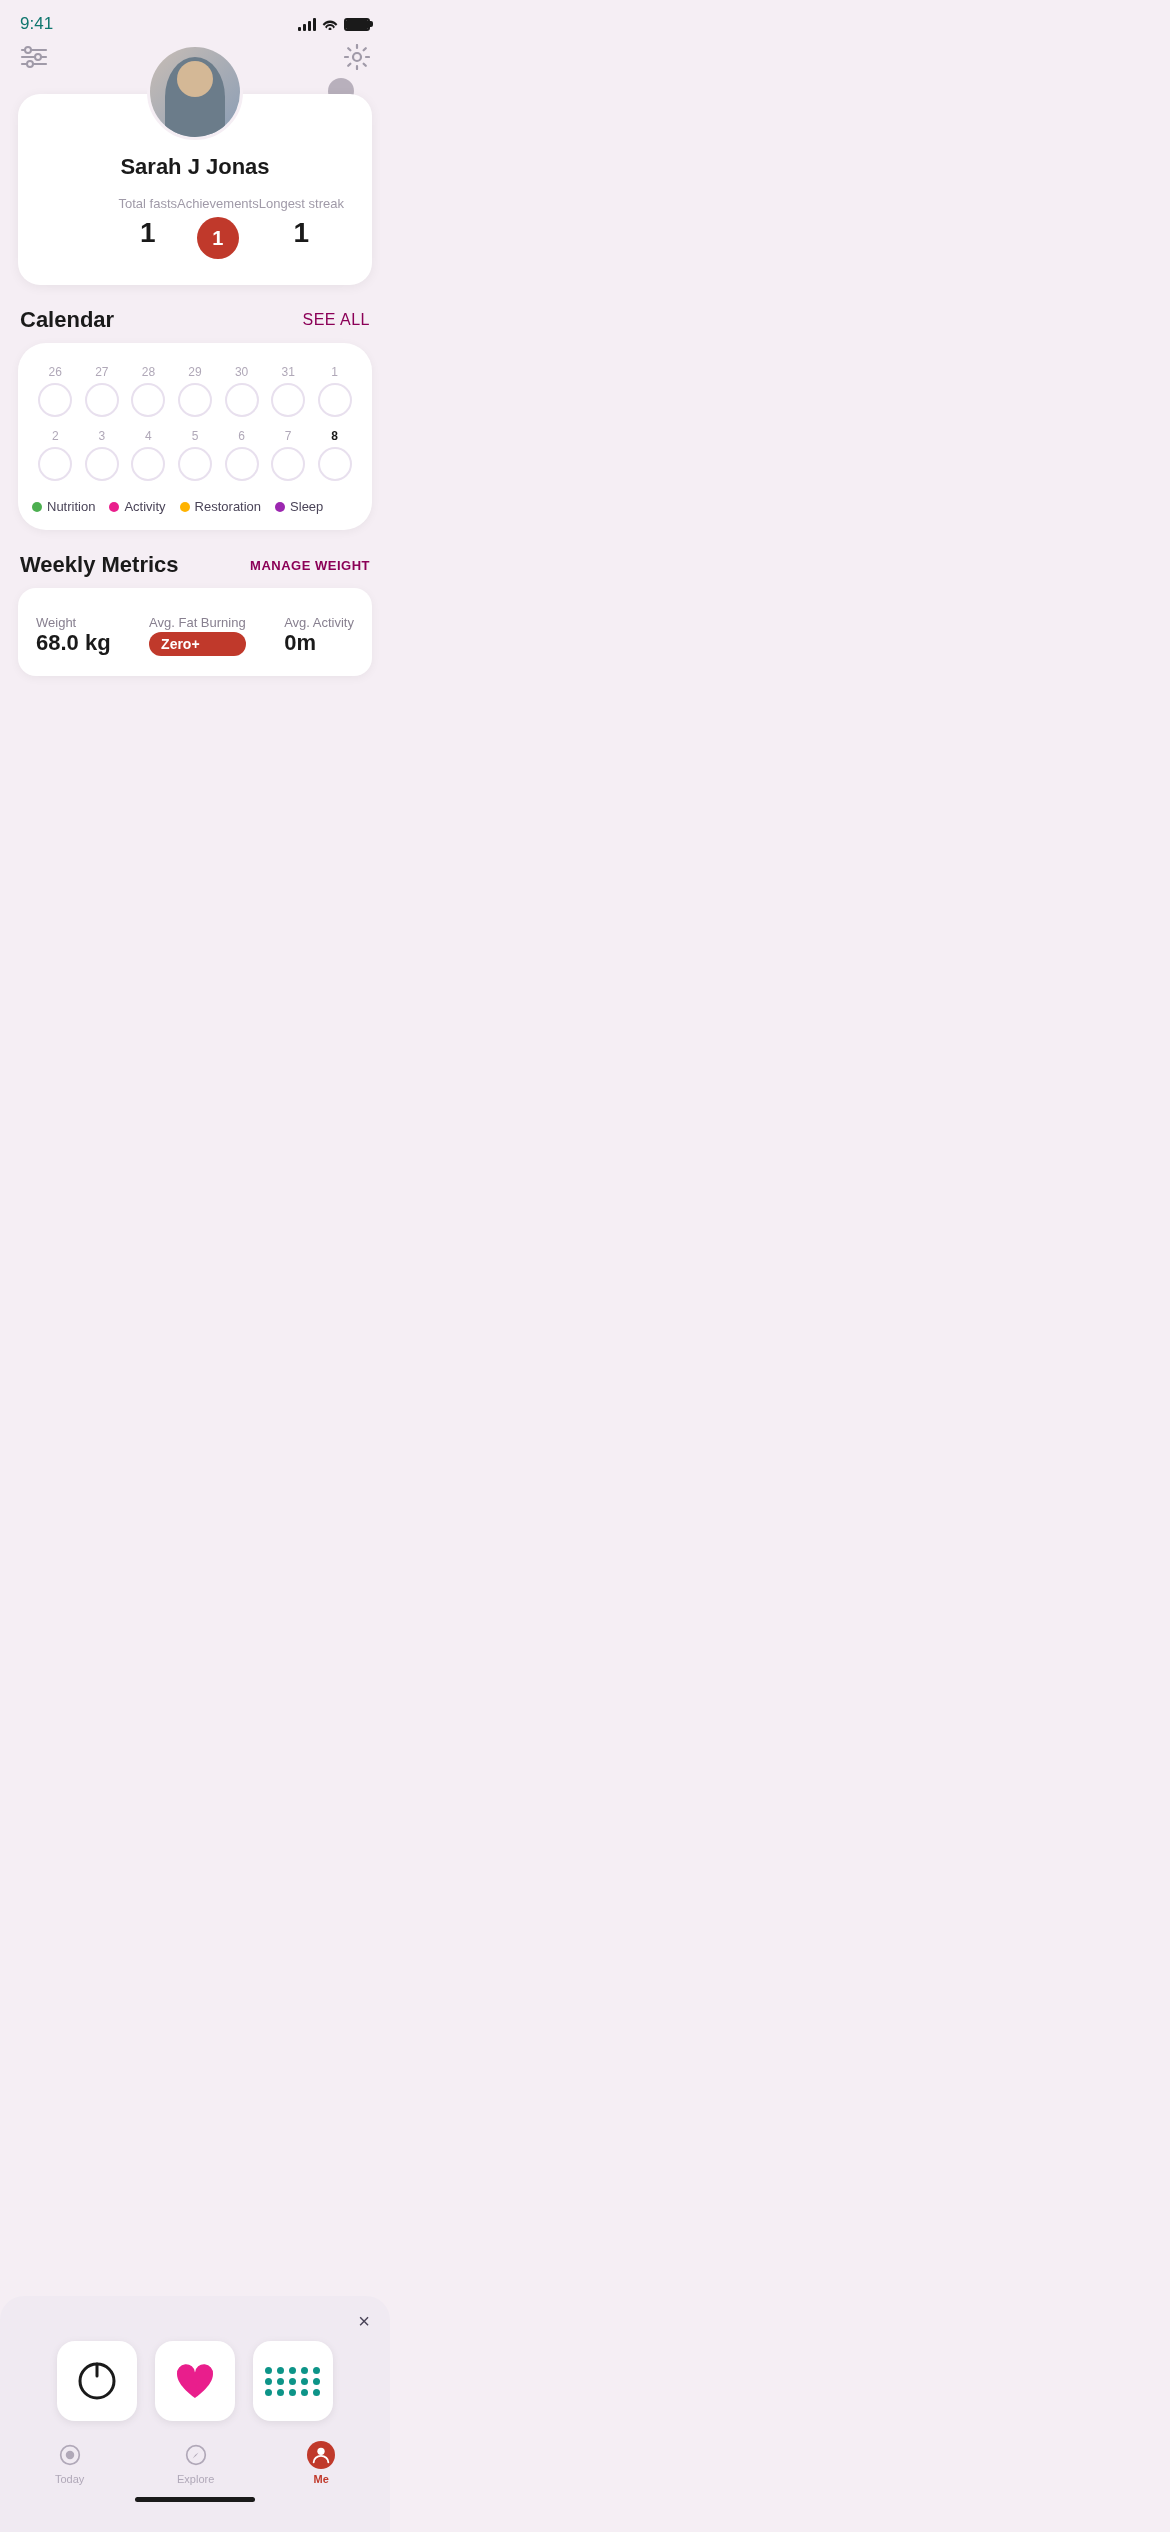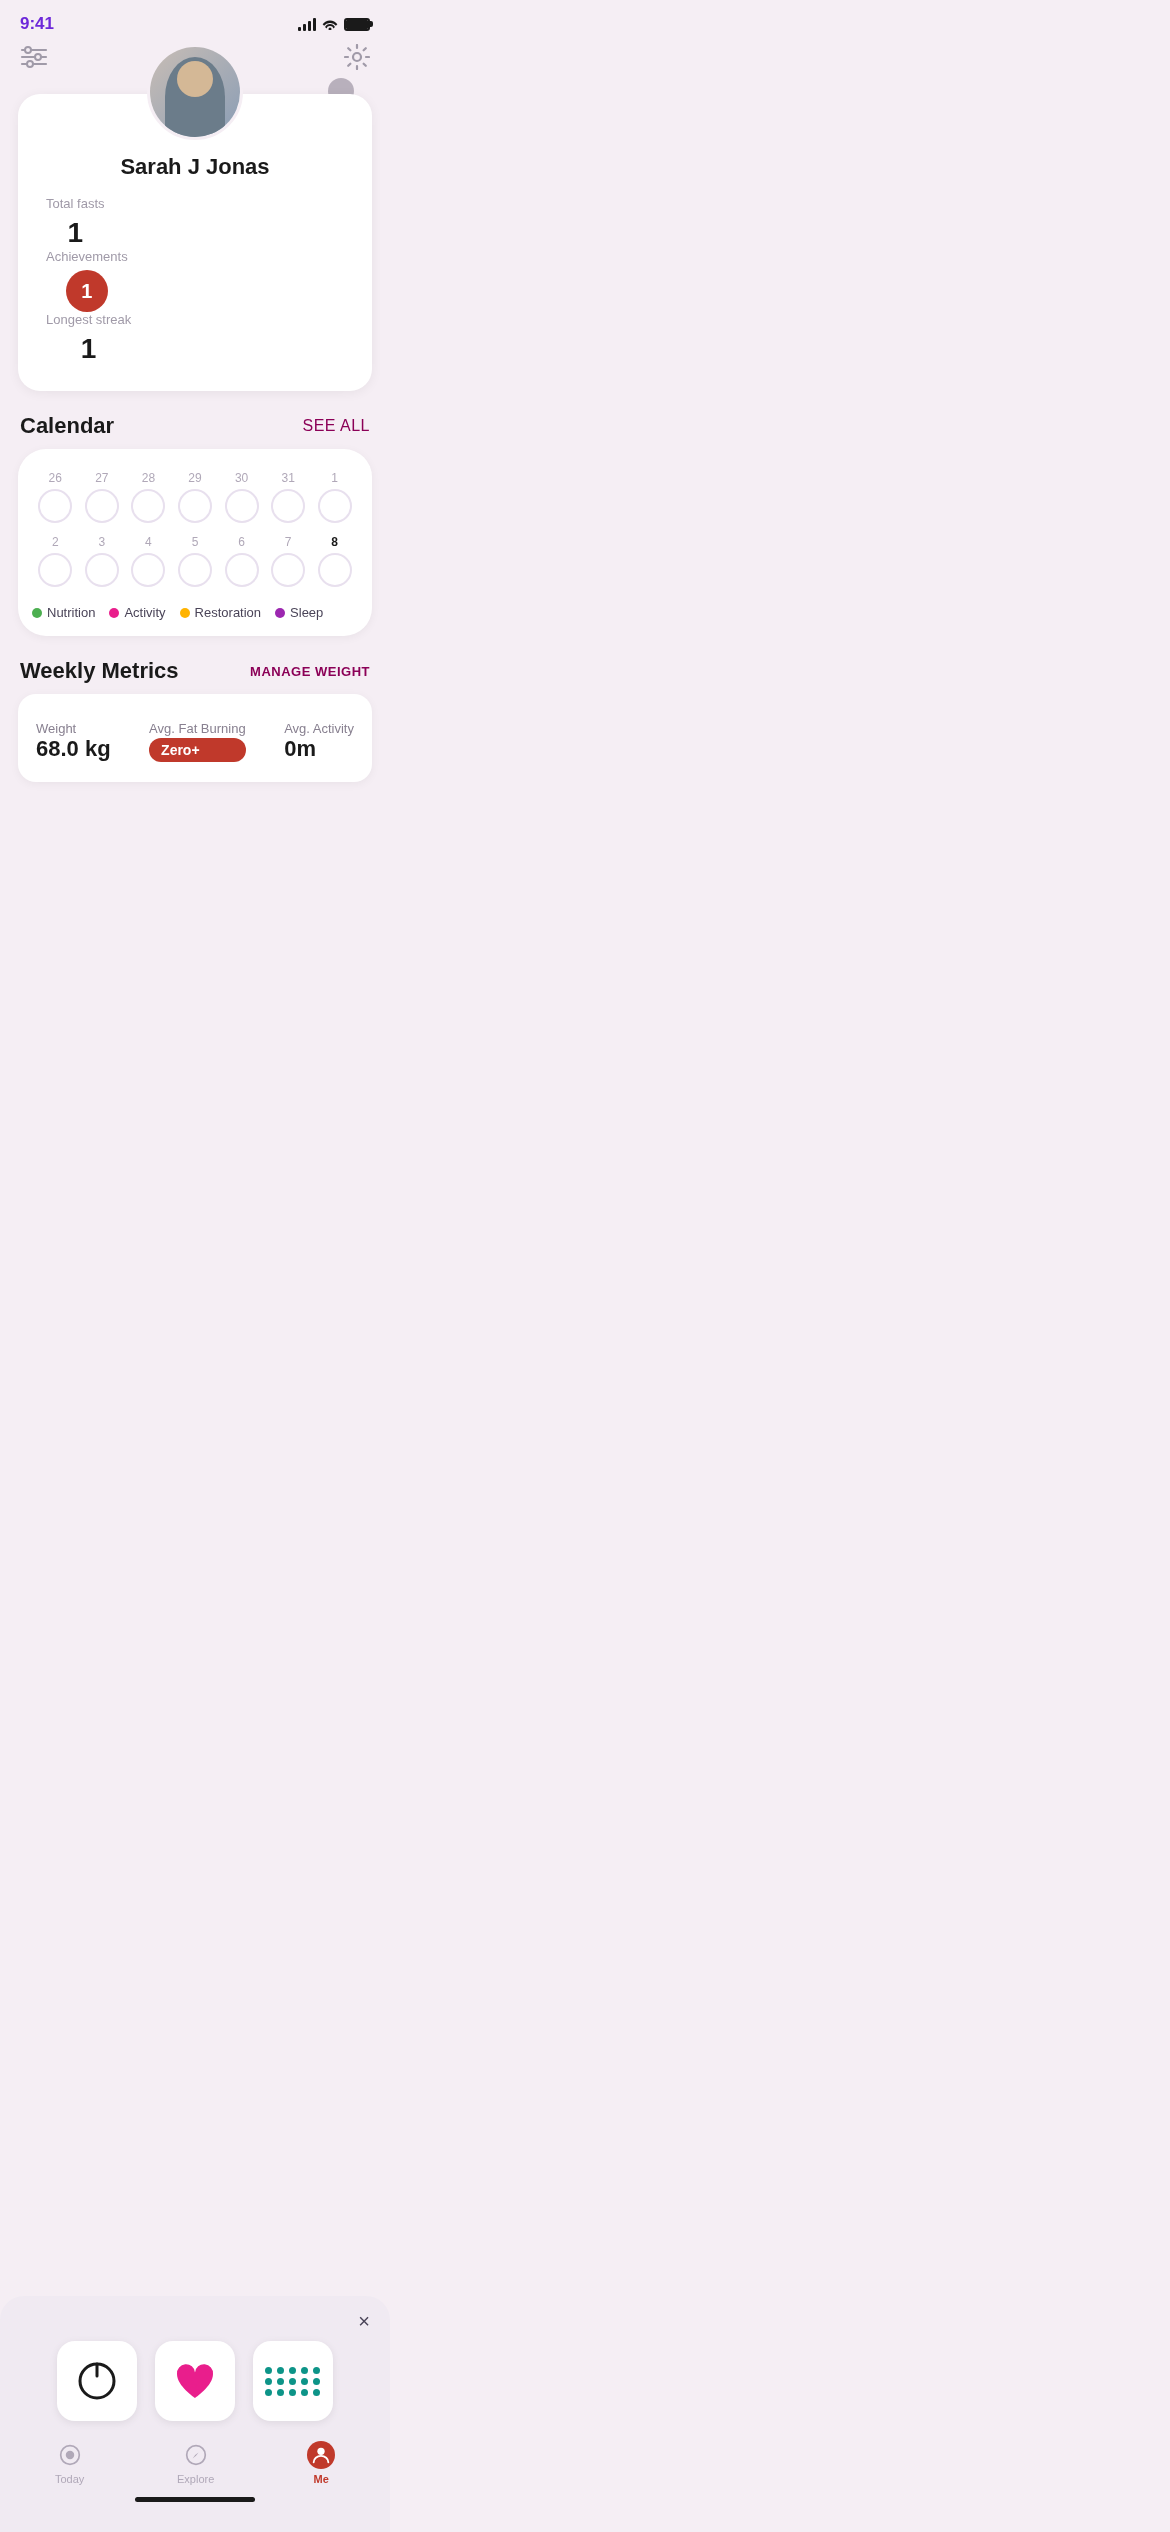--- a/index.html
+++ b/index.html
@@ -16,22 +16,22 @@
 
     
     .status-bar {
       display: flex;
       justify-content: space-between;
       align-items: center;
       padding: 14px 20px 6px;
     }
     .status-time {
       font-size: 17px;
-      font-weight: 700;
-      color: #6d28d9;
+      font-weight: 400;
+      color: #0f766e;
     }
     .status-icons {
       display: flex;
       align-items: center;
       gap: 6px;
     }
     .signal-bars {
       display: flex;
       align-items: flex-end;
       gap: 2px;
@@ -158,23 +158,22 @@
     }
 
     .profile-name {
       font-size: 22px;
       font-weight: 700;
       color: #1a1a1a;
       margin-bottom: 16px;
     }
     .stats-row {
       display: flex;
-      justify-content: flex-start;
+      justify-content: flex-end;
       align-items: flex-start;
-      flex-direction: column;
     }
     .stat-item {
       display: flex;
       flex-direction: column;
       align-items: center;
       gap: 6px;
     }
     .stat-label {
       font-size: 13px;
       color: #a09aa8;

